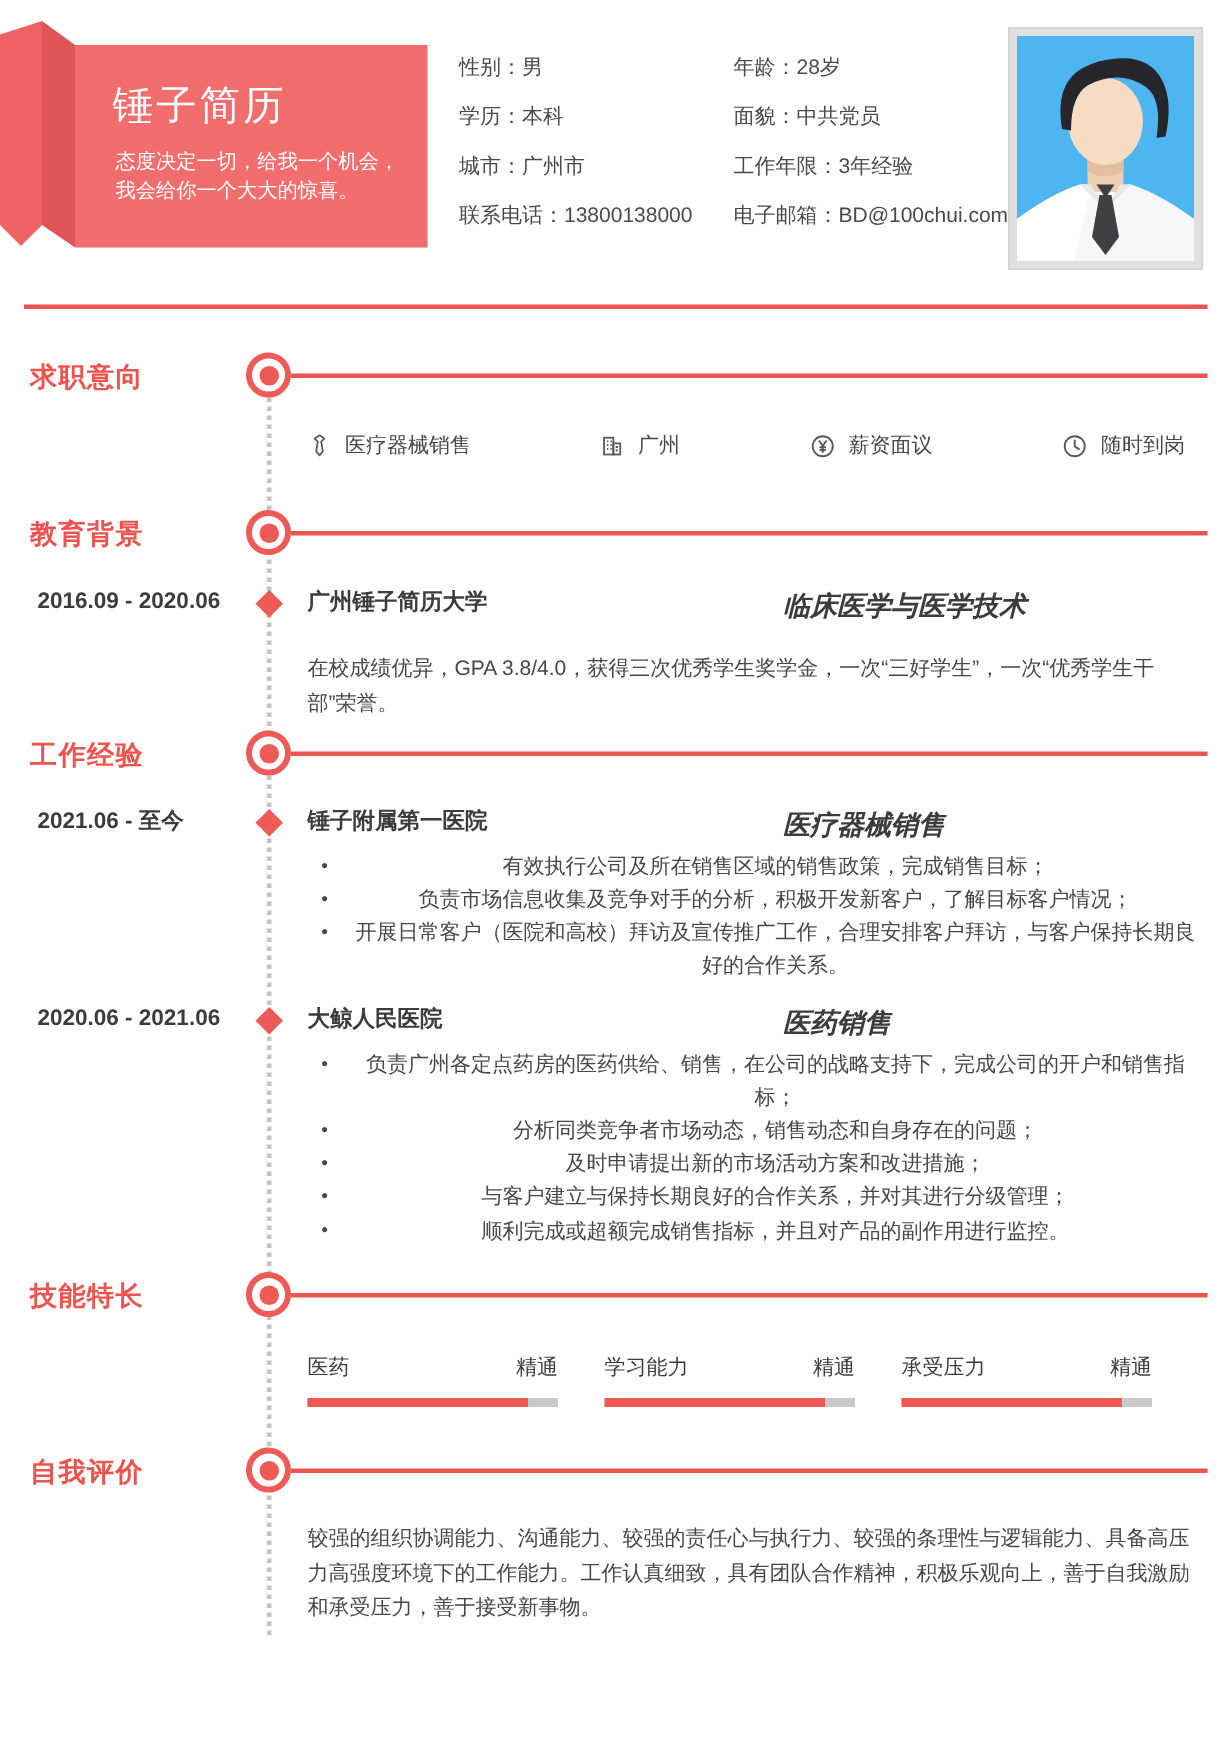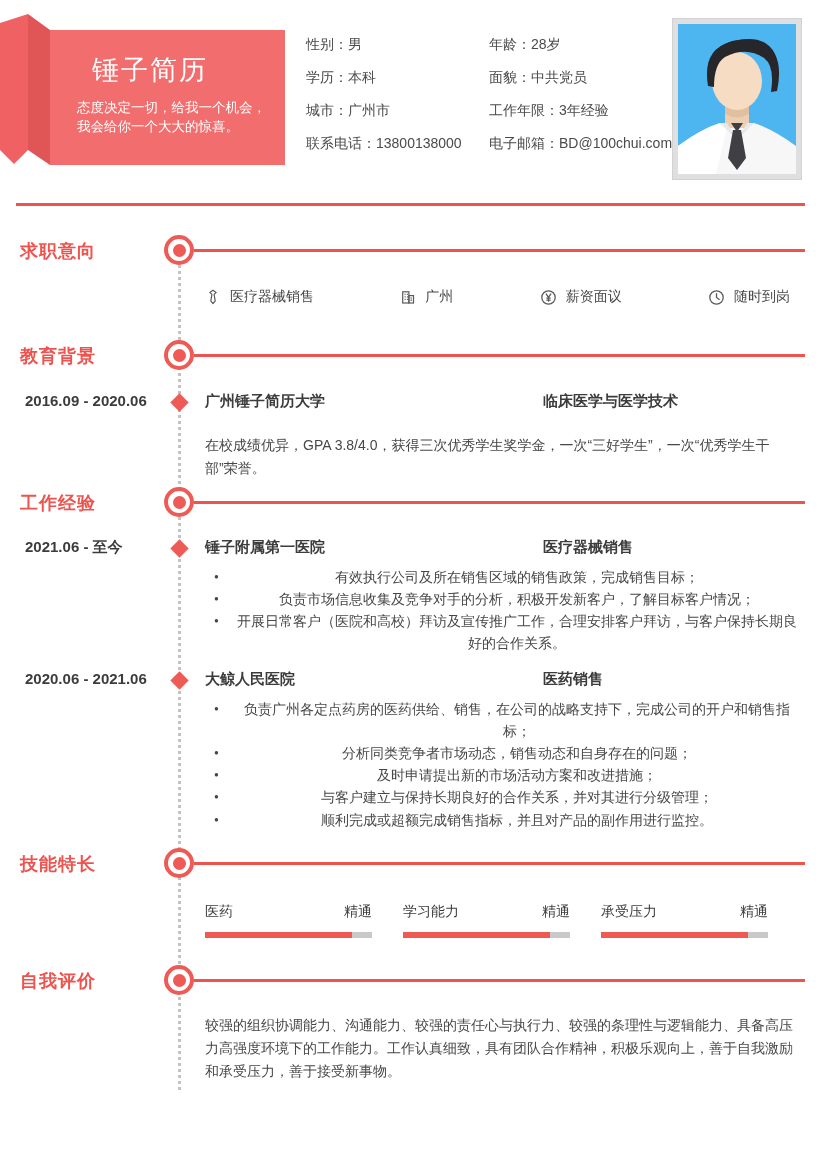--- a/index.html
+++ b/index.html
@@ -4,21 +4,21 @@
 <style>
   * { margin:0; padding:0; box-sizing:border-box; }
   html,body { background:#ffffff; }
   body {
     width:820px; height:1160px; position:relative; overflow:hidden;
     font-family:"Liberation Sans","DejaVu Sans",sans-serif;
     color:#474747;
   }
   
   .ribbon-wrap { position:absolute; left:0; top:8px; width:290px; height:162px; }
-  .banner-title { position:absolute; left:75px; top:44px; font-size:27px; color:#fff; letter-spacing:2px; font-weight:400;margin-left:17px; }
+  .banner-title { position:absolute; left:75px; top:44px; font-size:27px; color:#fff; letter-spacing:2px; font-weight:400; }
   .banner-tagline { position:absolute; left:77px; top:90px; width:202px; font-size:13.5px; line-height:1.42; color:#fff; }
   .info-grid {
     position:absolute; left:306px; top:34px; width:368px;
     display:grid; grid-template-columns:183px 1fr; row-gap:13px;
     font-size:14px; color:#4a4a4a; line-height:20px;
   }
   .photo-frame {
     position:absolute; left:672px; top:18px; width:130px; height:162px;
     background:#dfdfdf; border:1px solid #d2d2d2; padding:5px;
   }
@@ -38,21 +38,21 @@
     position:absolute; left:164px; top:7px; width:30px; height:30px; border-radius:50%;
     border:4px solid #ee5a55; background:#fff;
   }
   .node-dot { position:absolute; left:4.5px; top:4.5px; width:13px; height:13px; border-radius:50%; background:#ee5a55; }
   .hline { position:absolute; left:194px; right:15px; top:20.5px; height:3px; background:#ed544f; }
 
   .entry-head { position:absolute; left:0; width:760px; height:22px; z-index:2; }
   .entry-date { position:absolute; left:25px; top:0; font-size:15px; font-weight:700; color:#3c3c3c; }
   .entry-diamond { position:absolute; left:173px; top:4px; width:13px; height:13px; background:#ee5a55; transform:rotate(45deg); }
   .entry-org { position:absolute; left:205px; top:0; font-size:15px; font-weight:700; color:#3c3c3c; }
-  .entry-role { position:absolute; left:543px; top:0; font-size:15px; font-weight:700; color:#3c3c3c; }
+  .entry-role { position:absolute; left:522px; top:0; font-size:18px; font-weight:700; color:#3c3c3c;font-style:italic; }
 
   .body-text { font-size:14px; line-height:1.65; color:#474747; }
   .edu-desc { position:absolute; left:205px; top:422px; width:594px;margin-top:12px; }
   .bullets { position:absolute; left:205px; width:597px; list-style:none; }
   .bullets li { font-size:14px; line-height:1.58; color:#474747; padding-left:27px; position:relative;text-align:center; }
   .bullets li::before { content:"●"; position:absolute; left:9px; top:0; font-size:8px; line-height:22px; color:#474747; }
 
   
   .intent-row { position:absolute; left:205px; top:288px; width:585px; display:flex; justify-content:space-between; align-items:center; }
   .intent-item { display:flex; align-items:center; gap:9px; font-size:14px; color:#474747; }

